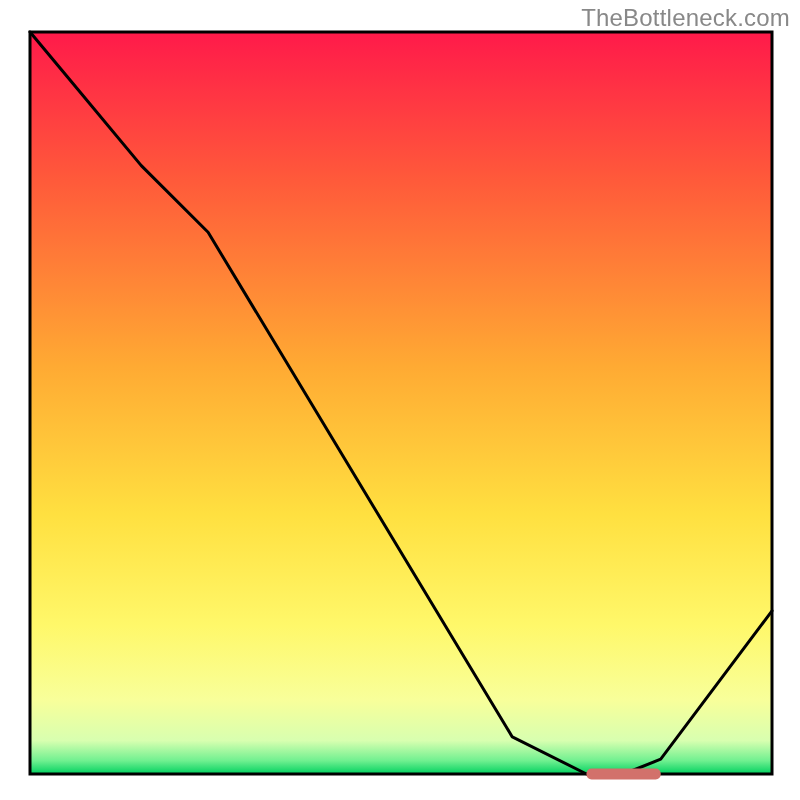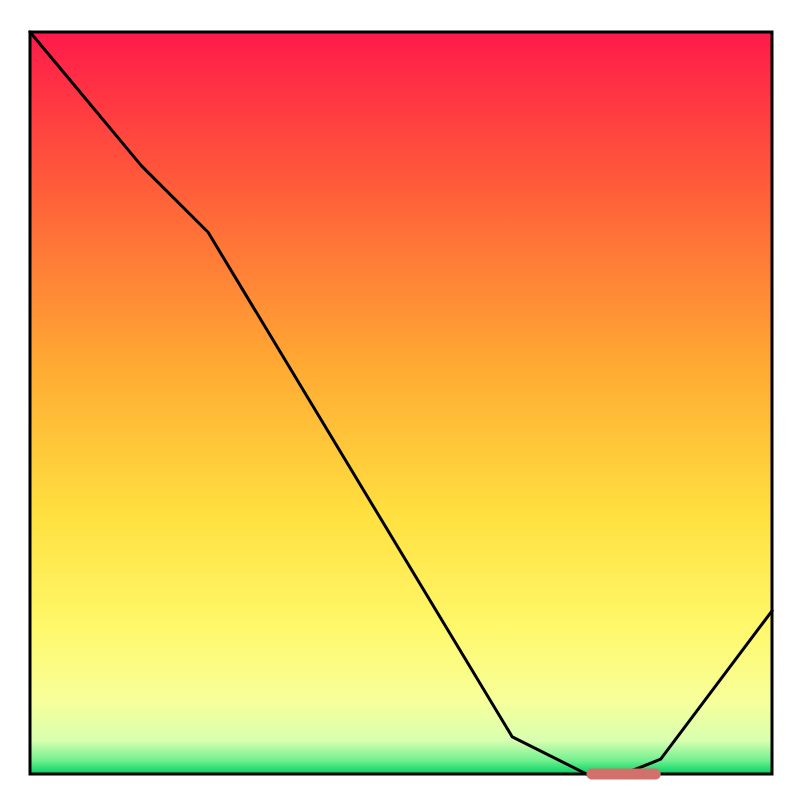--- a/index.html
+++ b/index.html
@@ -26,20 +26,21 @@
     letter-spacing: 0.2px;
   }
   svg {
     display: block;
   }
 </style>
 </head>
 <body>
 
 <div id="container">
+  <div id="watermark">TheBottleneck.com</div>
   <svg id="chart-svg" width="800" height="800">
     <defs>
       <linearGradient id="bg-grad" x1="0" y1="0" x2="0" y2="1">
           <stop offset="0%" stop-color="#ff1a4a"></stop>
           <stop offset="20%" stop-color="#ff5a3a"></stop>
           <stop offset="45%" stop-color="#ffaa33"></stop>
           <stop offset="65%" stop-color="#ffe040"></stop>
           <stop offset="80%" stop-color="#fff86a"></stop>
           <stop offset="90%" stop-color="#f8ff9a"></stop>
           <stop offset="95.5%" stop-color="#d8ffb0"></stop>

